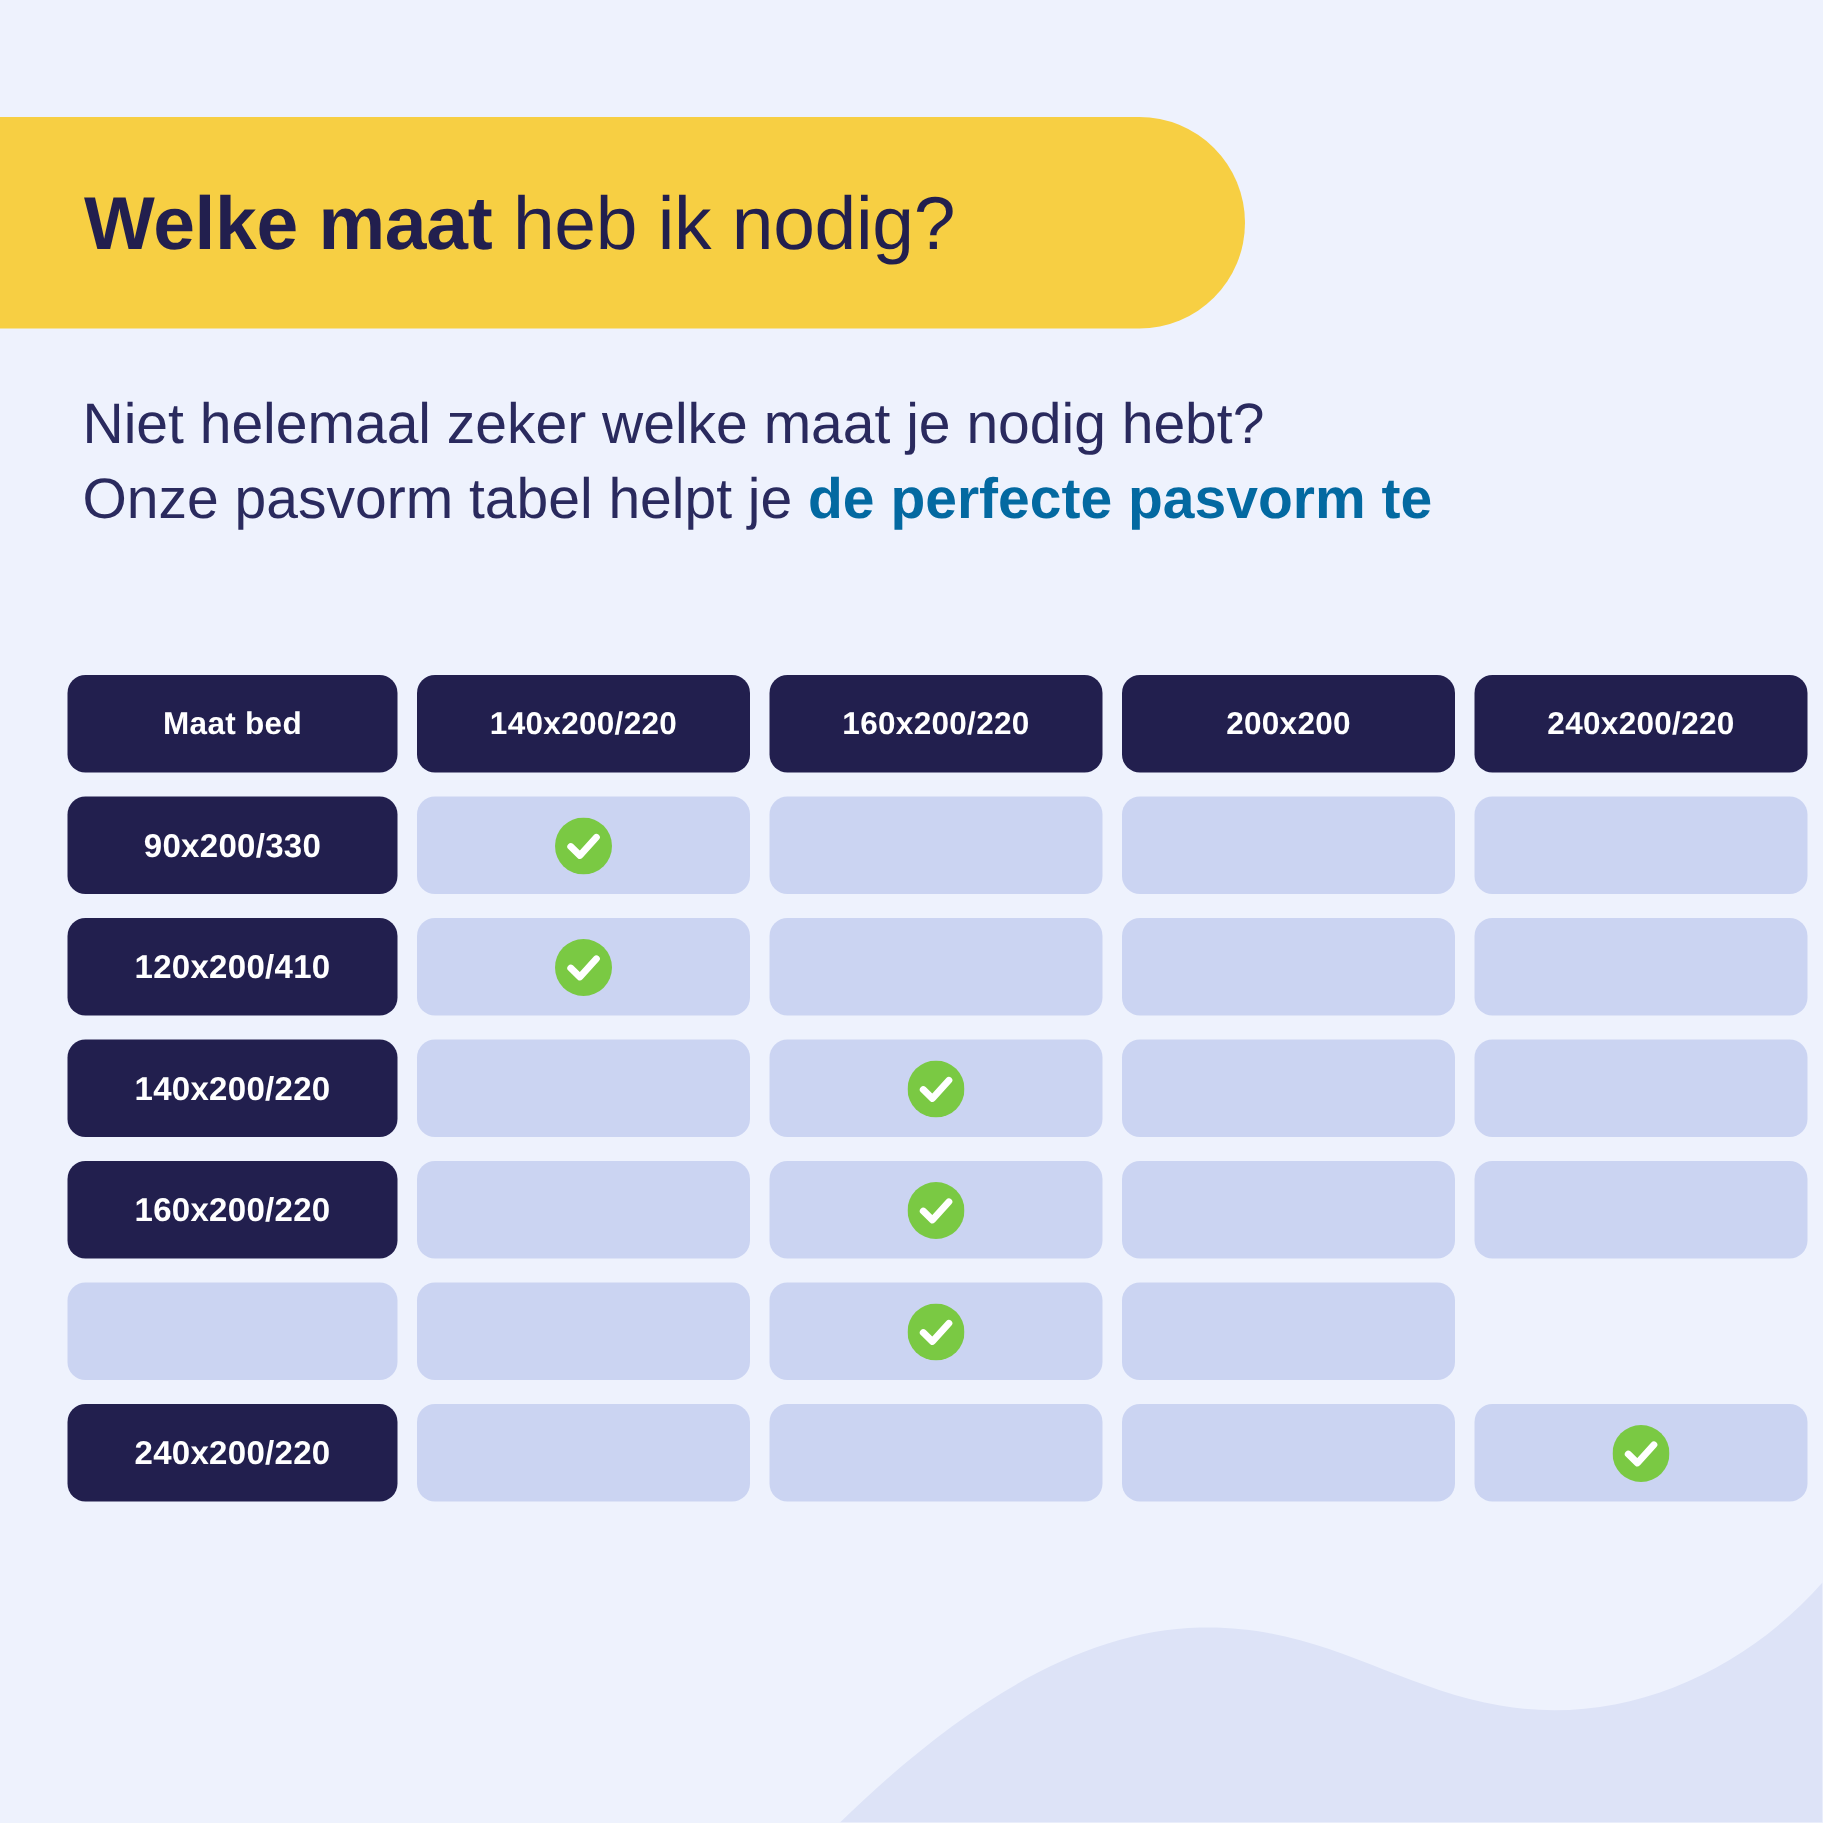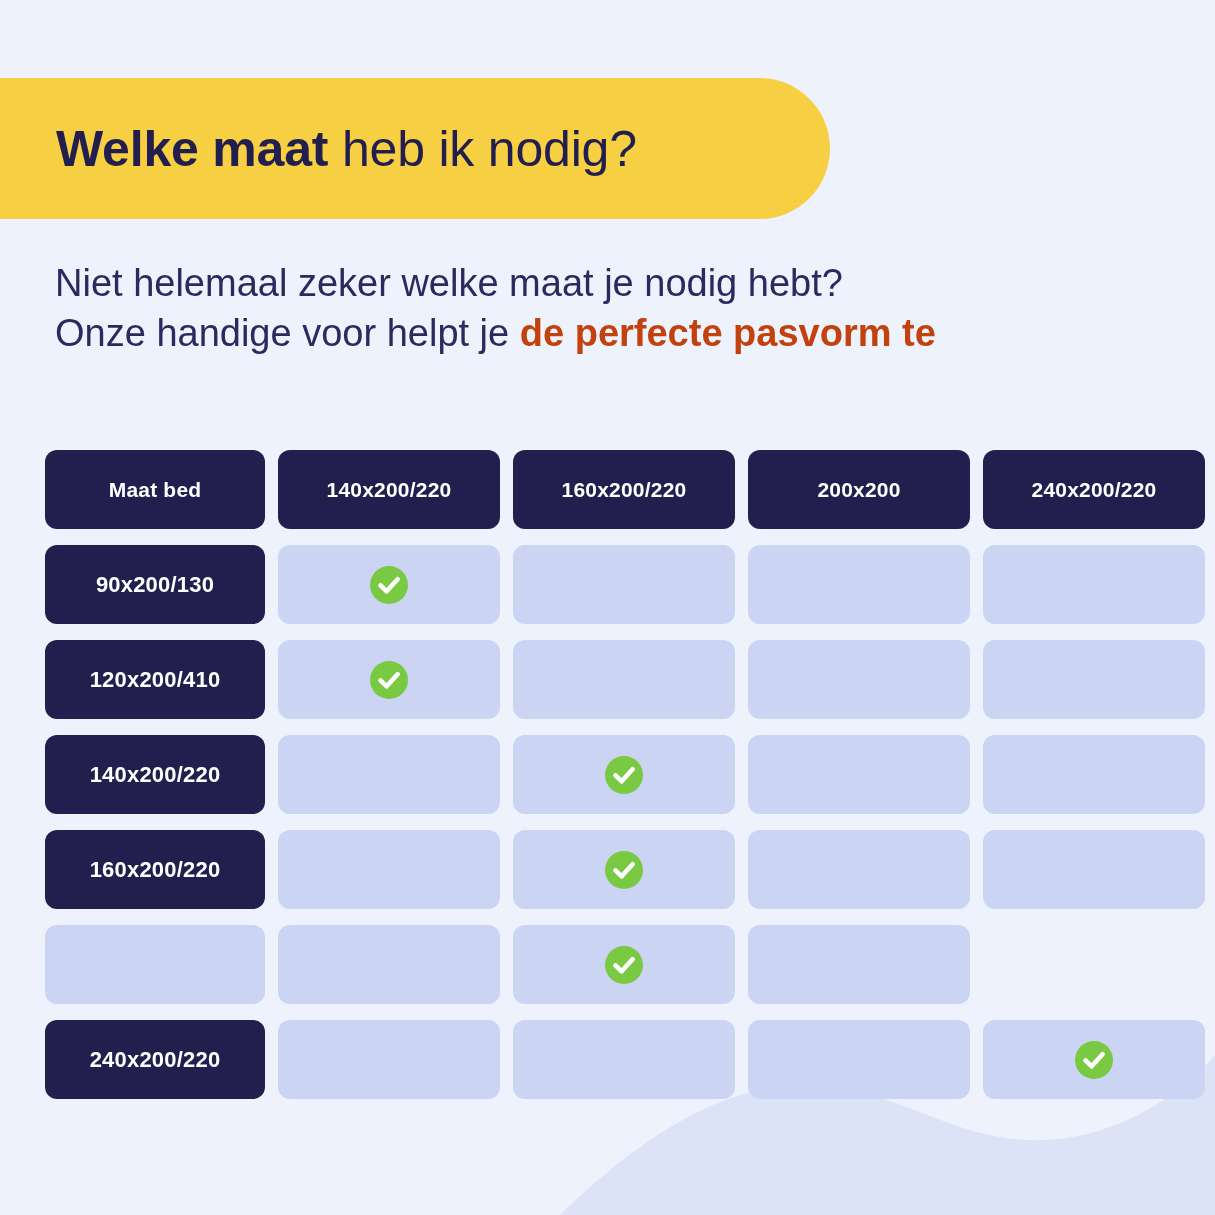--- a/index.html
+++ b/index.html
@@ -55,40 +55,40 @@
   #intro {
     position: absolute;
     left: 55px;
     top: 258px;
     width: 960px;
     font-size: 38px;
     line-height: 50px;
     color: #2a2a5e;
     z-index: 2;
   }
-  #intro .strong { font-weight: 700; color: #c2410c; }
+  #intro .strong { font-weight: 700; color: #0369a1; }
 
   
   #size-table {
     position: absolute;
     left: 45px;
     top: 450px;
     width: 1125px;
     z-index: 2;
   }
   .table-row {
     display: grid;
     grid-template-columns: 220px 222px 222px 222px 222px;
     column-gap: 13px;
     margin-bottom: 16px;
   }
   .table-row:last-child { margin-bottom: 0; }
 
   .cell {
-    height: 79px;
+    height: 65px;
     border-radius: 12px;
     display: flex;
     align-items: center;
     justify-content: center;
     box-sizing: border-box;
   }
   .cell.head {
     background: #221f4e;
     color: #ffffff;
     font-size: 21px;
@@ -120,21 +120,21 @@
 </svg>
 
 <div id="banner">
   <div id="banner-title">
     <span class="strong">Welke maat</span><span> heb ik nodig?</span>
   </div>
 </div>
 
 <div id="intro">
   <span>Niet helemaal zeker welke maat je nodig hebt?</span><br>
-  <span>Onze handige voor helpt je </span><span class="strong">de perfecte pasvorm te</span><br>
+  <span>Onze pasvorm tabel helpt je </span><span class="strong">de perfecte pasvorm te</span><br>
 </div>
 
 <div id="size-table">
     <div class="table-row">
       <div class="cell head">
         <span>Maat bed</span>
       </div>
       <div class="cell head">
         <span>140x200/220</span>
       </div>
@@ -143,21 +143,21 @@
       </div>
       <div class="cell head">
         <span>200x200</span>
       </div>
       <div class="cell head">
         <span>240x200/220</span>
       </div>
     </div>
     <div class="table-row">
       <div class="cell rowlabel">
-        <span>90x200/130</span>
+        <span>90x200/330</span>
       </div>
       <div class="cell data">
         <svg class="check-icon" viewBox="0 0 38 38">
           <circle cx="19" cy="19" r="19" fill="#7ac943"></circle>
           <path d="M10.5 19.4 L16.6 25.3 L27.6 13.2" fill="none" stroke="#ffffff" stroke-width="4.6" stroke-linecap="round" stroke-linejoin="round"></path>
         </svg>
       </div>
       <div class="cell data"></div>
       <div class="cell data"></div>
       <div class="cell data"></div>

